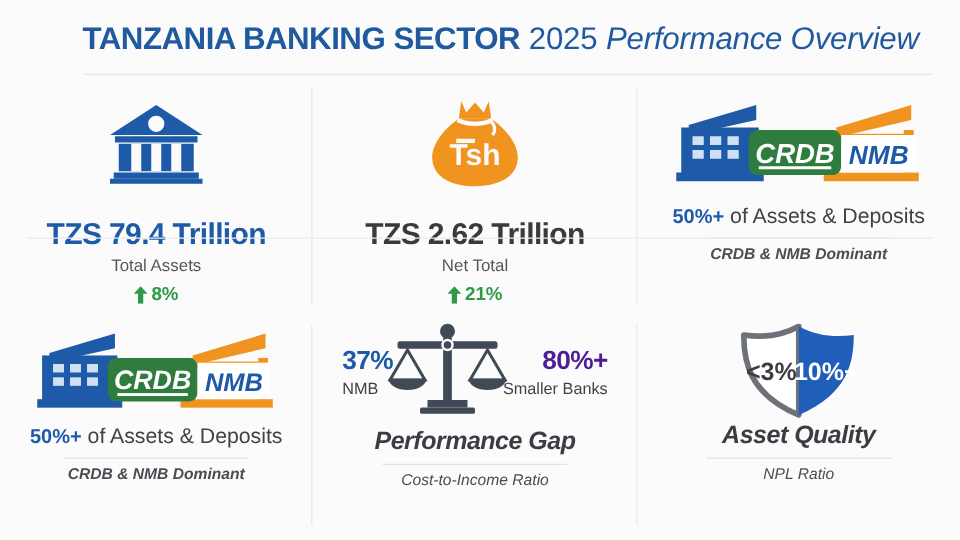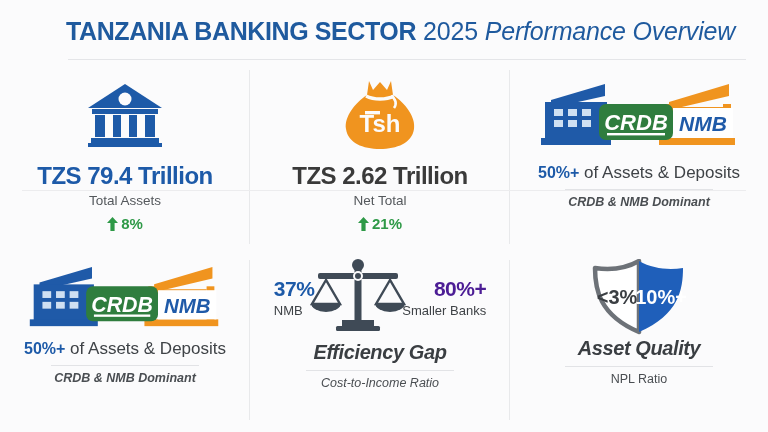--- a/index.html
+++ b/index.html
@@ -44,21 +44,21 @@
   .vline.right{right:0;}
   .hline{
     position:absolute;left:22px;top:190px;width:724px;height:1px;background:#ececee;
   }
 
   
   .icon-area{height:86px;display:flex;align-items:center;justify-content:flex-start;margin-top:10px;}
   .icon-area.small{height:74px;margin-top:8px;}
 
   
-  .stat-value{font-size:24px;font-weight:bold;letter-spacing:-0.5px;line-height:28px;margin-top:4px;}
+  .stat-value{font-size:24px;font-weight:bold;letter-spacing:-0.5px;line-height:28px;margin-top:16px;}
   .stat-value.blue{color:#1d5aa8;}
   .stat-value.dark{color:#3a3a3a;}
   .stat-label{font-size:13.5px;color:#54585c;line-height:18px;margin-top:2px;}
   .stat-delta{font-size:15px;font-weight:bold;color:#2e9947;line-height:20px;margin-top:4px;display:flex;align-items:center;gap:3px;}
 
   
   .share-main{font-size:17px;line-height:22px;margin-top:4px;white-space:nowrap;}
   .share-main b{color:#1d5aa8;font-size:16px;font-weight:bold;}
   .share-main span{color:#3f4347;}
   .mini-rule{width:148px;height:1px;background:#e2e3e6;margin:5px 0 4px;}
@@ -71,21 +71,21 @@
   .eff-side .num.blue{color:#1d5aa8;}
   .eff-side .num.orange{color:#4c1d95;}
   .eff-side .cap{font-size:13px;color:#3f4347;margin-top:5px;}
   .eff-side.left{align-items:flex-start;margin-right:-4px;}
   .eff-side.right{align-items:flex-end;margin-left:-4px;}
   .eff-title{font-size:20px;font-style:italic;font-weight:bold;color:#3a3e42;letter-spacing:-0.4px;margin-top:4px;line-height:25px;}
   .eff-sub{font-size:12.5px;font-style:italic;color:#4a4e52;line-height:17px;}
 
   
   .shield-title{font-size:20px;font-style:italic;font-weight:bold;color:#3a3e42;letter-spacing:-0.4px;margin-top:2px;line-height:25px;}
-  .shield-sub{font-size:12.5px;color:#4a4e52;line-height:17px;}
+  .shield-sub{font-size:12.5px;font-style:italic;color:#4a4e52;line-height:17px;}
 </style>
 </head>
 <body>
 
 <div class="page">
 
   <div class="title-wrap">
     <div class="title">
       <span class="t-main">TANZANIA BANKING SECTOR</span><span>&nbsp;</span><span class="t-year">2025</span><span>&nbsp;</span><span class="t-sub">Performance Overview</span>
     </div>
@@ -233,21 +233,21 @@
             <path d="M65 45 A15 9 0 0 0 95 45 Z" fill="#3f4a56"></path>
             <rect x="32" y="62" width="32" height="6" fill="#3f4a56"></rect>
             <rect x="26" y="68" width="44" height="5" rx="1.5" fill="#3f4a56"></rect>
           </svg>
         </div>
         <div class="eff-side right">
           <div class="num orange">80%+</div>
           <div class="cap">Smaller Banks</div>
         </div>
       </div>
-      <div class="eff-title">Efficiency Gap</div>
+      <div class="eff-title">Performance Gap</div>
       <div class="mini-rule"></div>
       <div class="eff-sub">Cost-to-Income Ratio</div>
       <div class="vline right"></div>
     </div>
 
     <div class="cell">
       <div class="icon-area small">
         <svg width="120" height="76" viewBox="0 0 120 76" aria-hidden="true">
           <path d="M60 2 C46 10 30 11 16 9 C16 30 20 56 60 73 Z" fill="#ffffff" stroke="#6d7278" stroke-width="4.5" stroke-linejoin="round"></path>
           <path d="M60 2 C74 10 90 11 104 9 C104 30 100 56 60 73 Z" fill="#1f5fba"></path>

